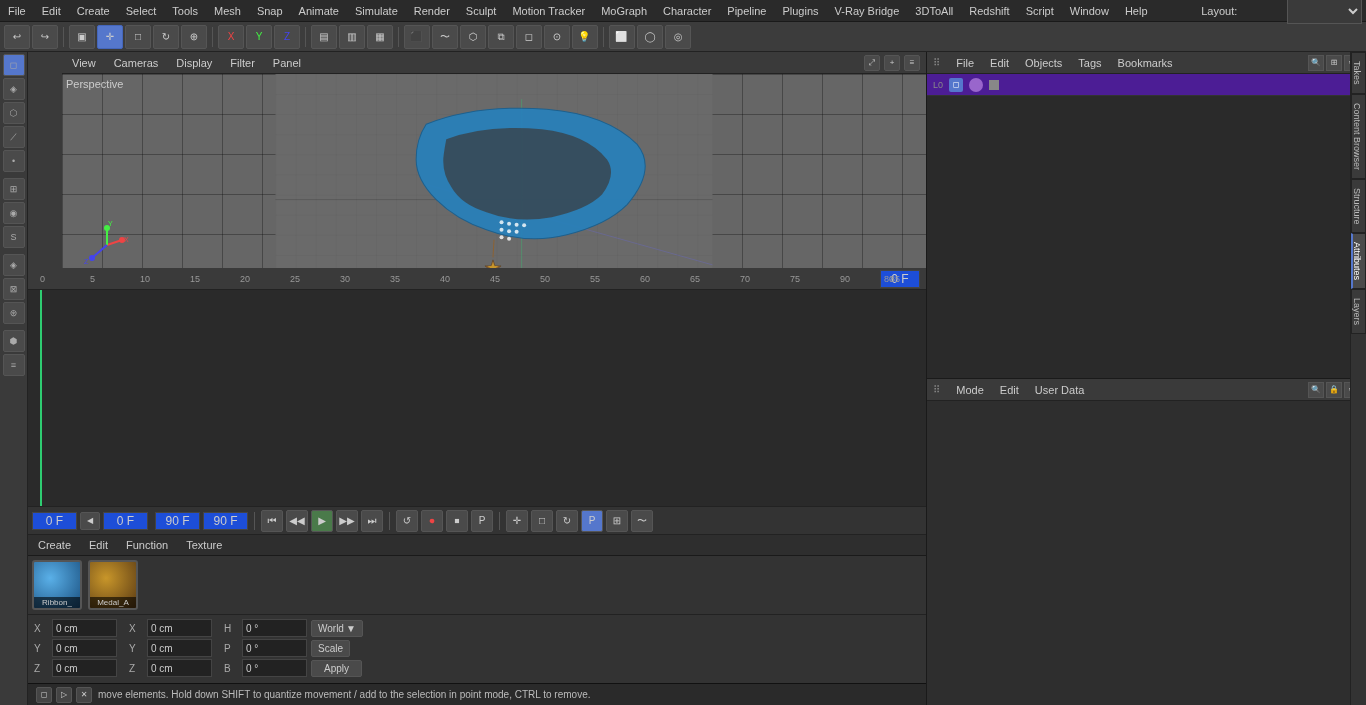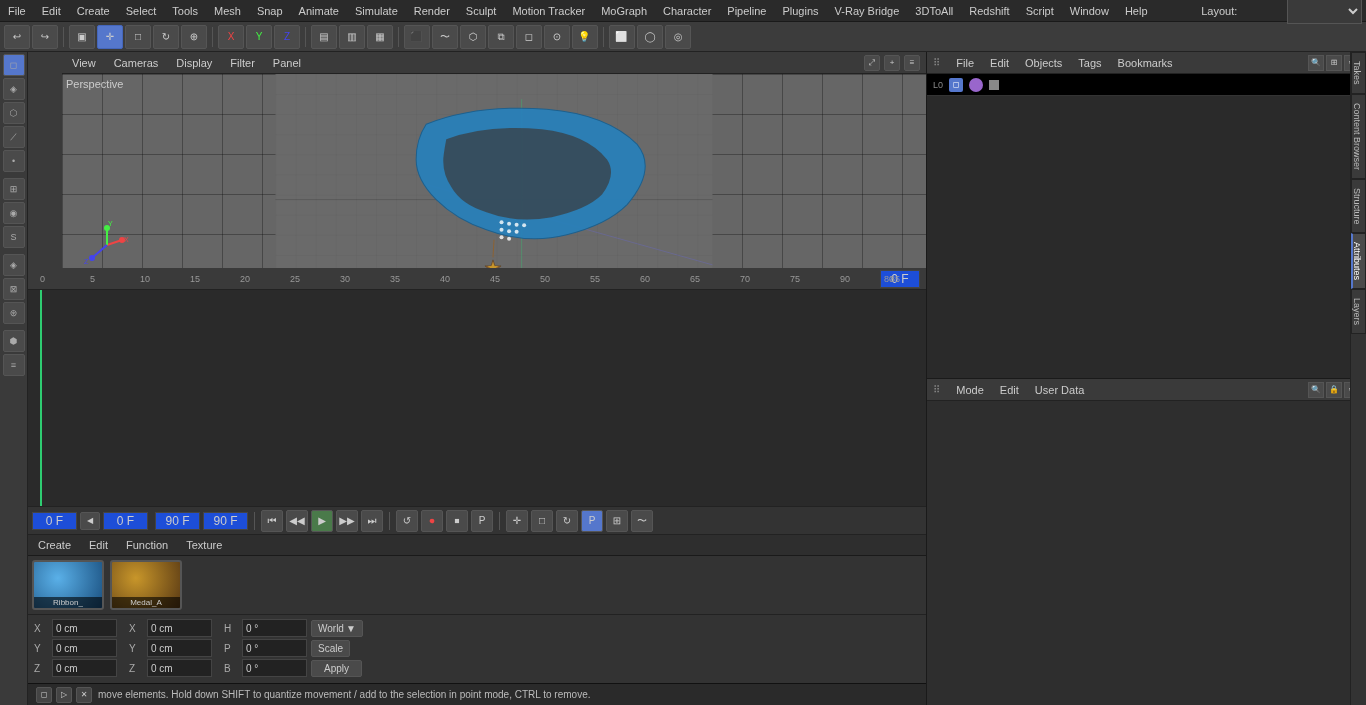--- a/index.html
+++ b/index.html
@@ -114,21 +114,21 @@
     }
     #mat-header {
       width: 100%; height: 22px; background: #2e2e2e; display: flex; align-items: center;
       padding: 0 6px; gap: 10px; border-bottom: 1px solid #1a1a1a;
     }
     .mat-menu { color: #ccc; font-size: 11px; cursor: pointer; padding: 1px 4px; }
     #mat-body {
       display: flex; padding: 4px; gap: 6px; align-items: center;
     }
     .mat-thumb {
-      width: 72px; height: 50px; border-radius: 3px; border: 2px solid #555;
+      width: 50px; height: 50px; border-radius: 3px; border: 2px solid #555;
       display: flex; flex-direction: column; align-items: center; justify-content: flex-end;
       overflow: hidden; cursor: pointer; position: relative;
     }
     .mat-label { font-size: 8px; color: #ccc; background: rgba(0,0,0,0.6); width: 100%; text-align: center; padding: 1px; }
 
     
     #status-bar {
       height: 22px; background: #2a2a2a; border-top: 1px solid #111;
       display: flex; align-items: center; padding: 0 8px; gap: 6px;
     }
@@ -163,21 +163,21 @@
     }
     .om-menu { color: #ccc; font-size: 11px; cursor: pointer; padding: 1px 4px; }
     #om-icons { margin-left: auto; display: flex; gap: 2px; }
     .om-icon { width: 16px; height: 16px; background: #4a4a4a; border: 1px solid #555; display: flex; align-items: center; justify-content: center; font-size: 8px; cursor: pointer; color: #ccc; }
     
     #om-body { flex: 1; background: #2a2a2a; overflow-y: auto; }
     .om-row {
       height: 22px; display: flex; align-items: center; padding: 0 6px; gap: 6px;
       border-bottom: 1px solid #333; cursor: pointer;
     }
-    .om-row.selected { background: #000000; }
+    .om-row.selected { background: #4c1d95; }
     .om-name { font-size: 11px; color: #ccc; flex: 1; }
     .r-tab {
       background: #3a3a3a; border: 1px solid #222; color: #bbb; font-size: 10px;
       padding: 8px 4px; cursor: pointer; writing-mode: vertical-rl;
       text-orientation: mixed;
     }
 
     
     #attr-panel {
       height: 200px; background: #2e2e2e; border-top: 1px solid #1a1a1a;

